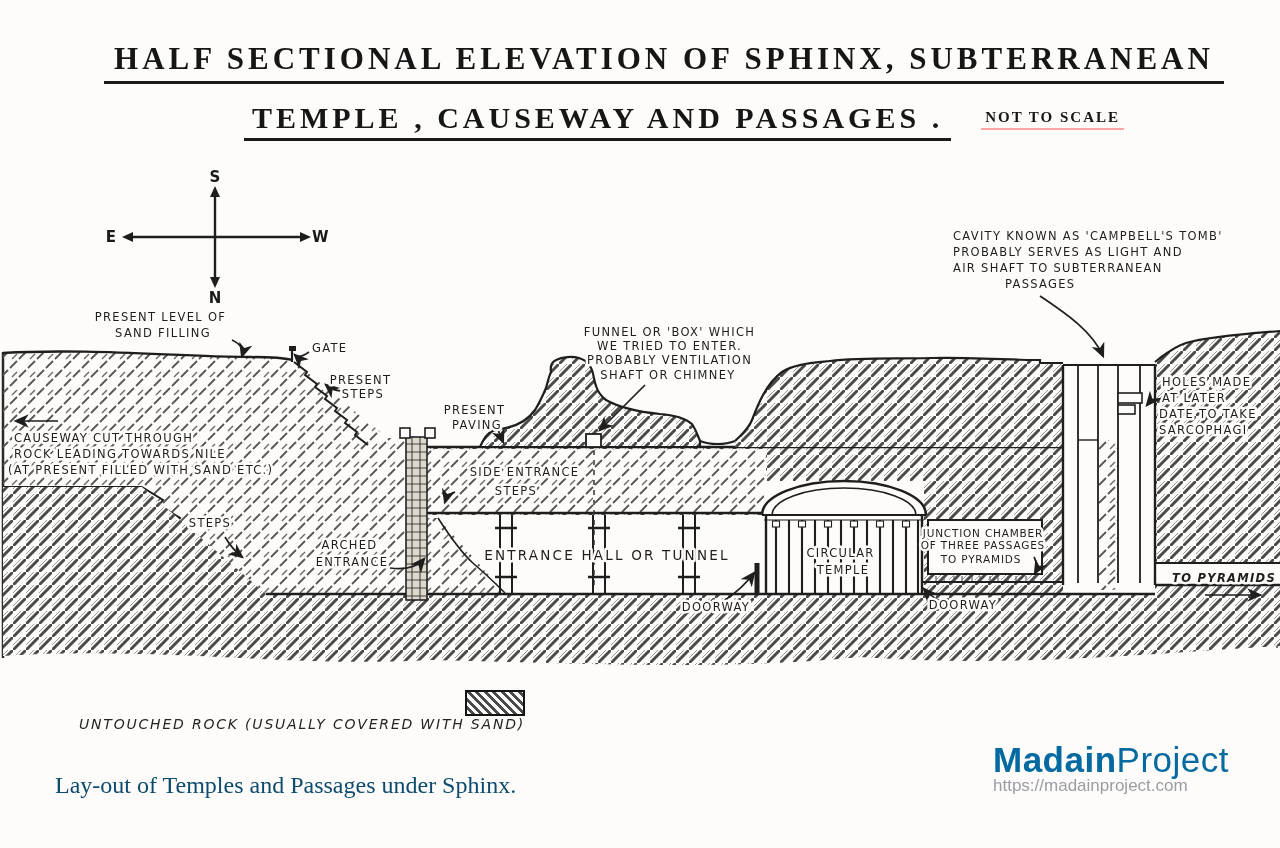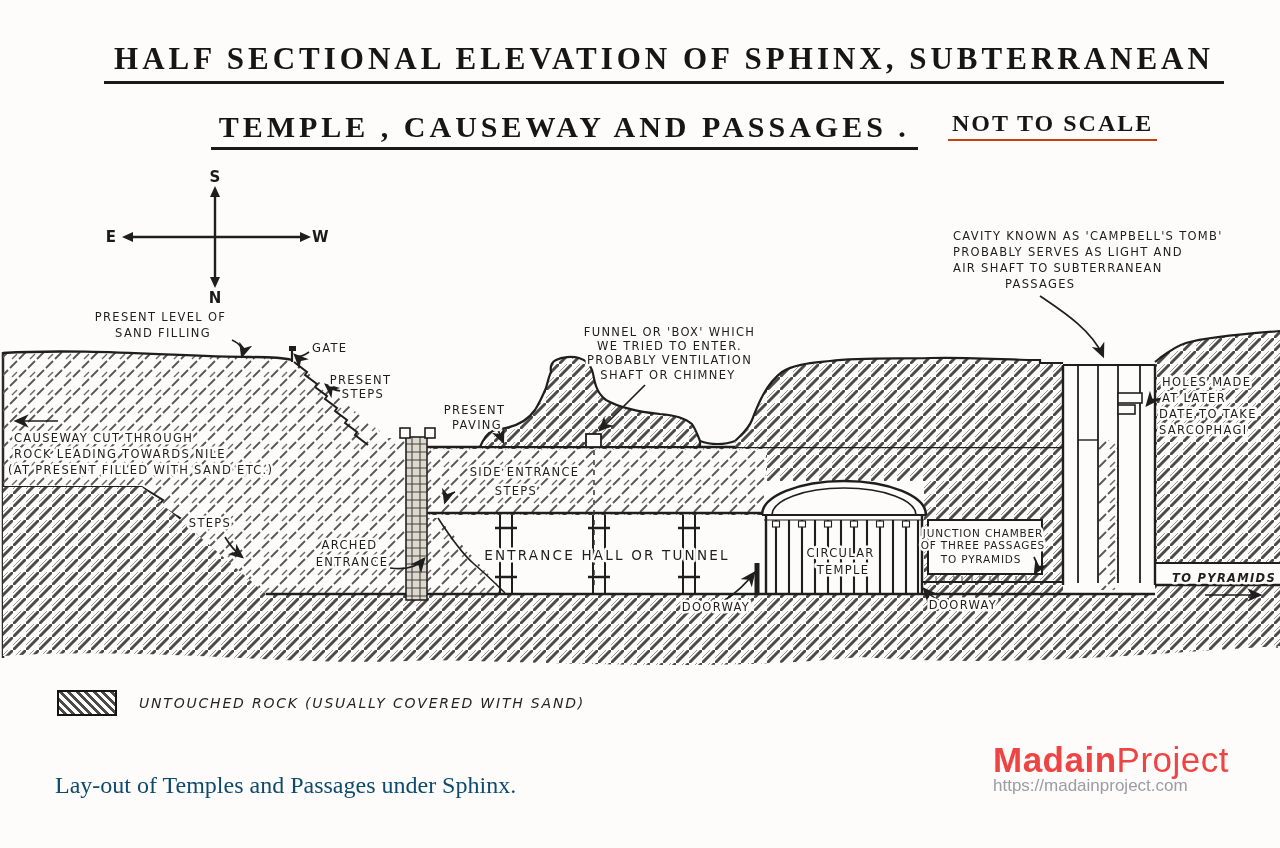--- a/index.html
+++ b/index.html
@@ -5,45 +5,45 @@
   html,body{margin:0;padding:0;background:#e9e8e4;}
   #page{position:relative;width:1280px;height:848px;background:#fdfcfa;overflow:hidden;
         font-family:"Liberation Sans","DejaVu Sans",sans-serif;}
   
   #titleblock{position:absolute;top:40px;left:0;width:100%;text-align:center;color:#161616;
               font-family:"Liberation Serif","DejaVu Serif",serif;font-weight:bold;line-height:1.25;padding-left:24px;}
   #titleblock .t1{display:inline-block;font-size:31px;letter-spacing:4px;
                   border-bottom:3px solid #1a1a1a;padding:0 10px 2px;}
   #titleblock .t2{display:inline-block;font-size:30px;letter-spacing:4px;
                   border-bottom:3px solid #1a1a1a;padding:0 8px 2px;margin-top:4px;margin-left:40px;}
-  #titleblock .tnote{display:inline-block;font-size:24px;letter-spacing:2px;
-                  border-bottom:2px solid #c2410c;padding:0 4px 1px;margin-left:30px;vertical-align:6px;margin-top:24px;}
+  #titleblock .tnote{display:inline-block;font-size:15px;letter-spacing:2px;
+                  border-bottom:2px solid #fca5a5;padding:0 4px 1px;margin-left:30px;vertical-align:6px;margin-top:24px;}
   
   #drawing{position:absolute;left:0;top:0;width:1280px;height:848px;}
   .lbl{font-family:"DejaVu Sans","Liberation Sans",sans-serif;font-size:11.5px;letter-spacing:1.3px;
        fill:#1e1e1e;paint-order:stroke;stroke:#fdfcfa;stroke-width:5px;stroke-linejoin:round;}
   .lbl-big{font-size:13.5px;letter-spacing:2.2px;}
   .lbl-sm{font-size:10.5px;letter-spacing:0.8px;}
   .lbl-it{font-style:italic;font-weight:bold;font-size:11.5px;}
   .cmp{font-family:"DejaVu Sans",sans-serif;font-size:15px;fill:#1a1a1a;font-weight:bold;}
   
-  .legendrow{position:absolute;display:flex;align-items:center;color:#1d1d1d;}
+  .legendrow{position:absolute;display:flex;align-items:flex-end;color:#1d1d1d;flex-direction:column;}
   .legendrow .sw{flex:0 0 auto;}
   .sw1{width:56px;height:22px;border:2.5px solid #141414;
        background-image:repeating-linear-gradient(45deg,rgba(0,0,0,0) 0 3px,#4a4a4a 3px 6px);}
   .sw2{width:52px;height:19px;border:2.5px solid #232323;border-radius:5px;
        background-image:repeating-linear-gradient(-45deg,#fdfcfa 0 4px,rgba(255,255,255,0) 4px 11px),
                         repeating-linear-gradient(45deg,rgba(0,0,0,0) 0 3px,#5c5c5c 3px 5.5px);}
   .legendrow .lg-label{margin-left:22px;font-style:italic;font-size:14px;letter-spacing:1.8px;
        font-family:"DejaVu Sans",sans-serif;color:#242424;}
   
   #caption{position:absolute;left:55px;top:772px;font-family:"Liberation Serif","DejaVu Serif",serif;
            font-size:24px;color:#0c4a6e;}
   #watermark{position:absolute;left:993px;top:742px;text-align:left;line-height:1.0;}
-  #watermark .wm-name{font-size:35px;color:#ef4444;letter-spacing:0.5px;}
+  #watermark .wm-name{font-size:35px;color:#0369a1;letter-spacing:0.5px;}
   #watermark .wm-name .b{font-weight:bold;}
   #watermark .wm-url{font-size:17px;color:#9a9da2;}
 </style>
 </head>
 <body>
 
 <div id="page">
 
   <div id="titleblock">
     <span class="t1">HALF SECTIONAL ELEVATION OF SPHINX, SUBTERRANEAN</span><br>

